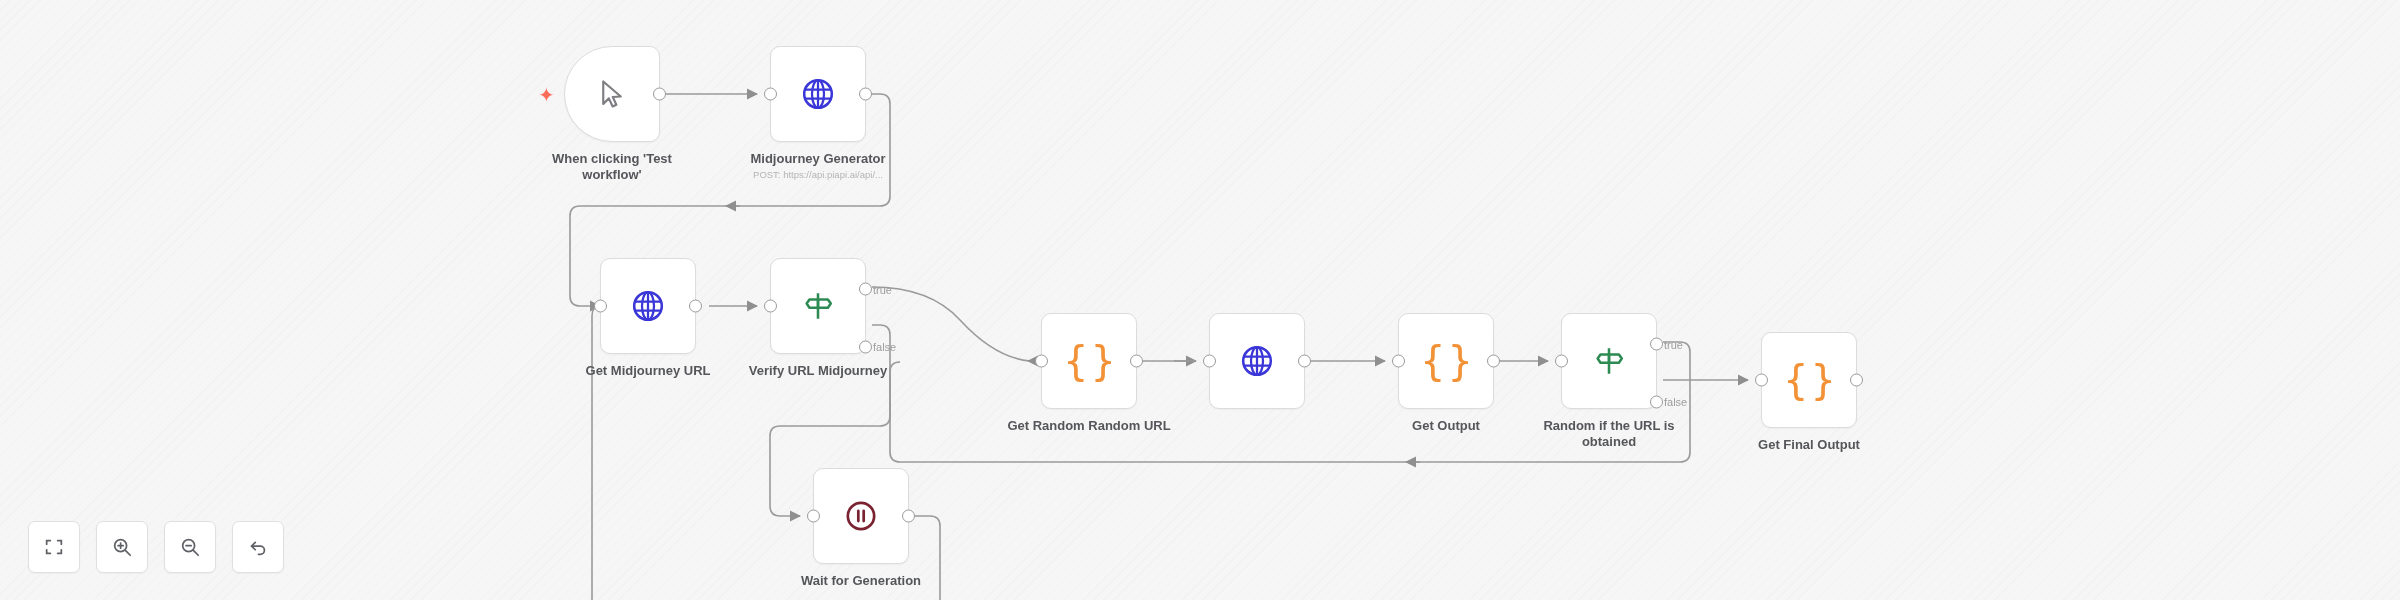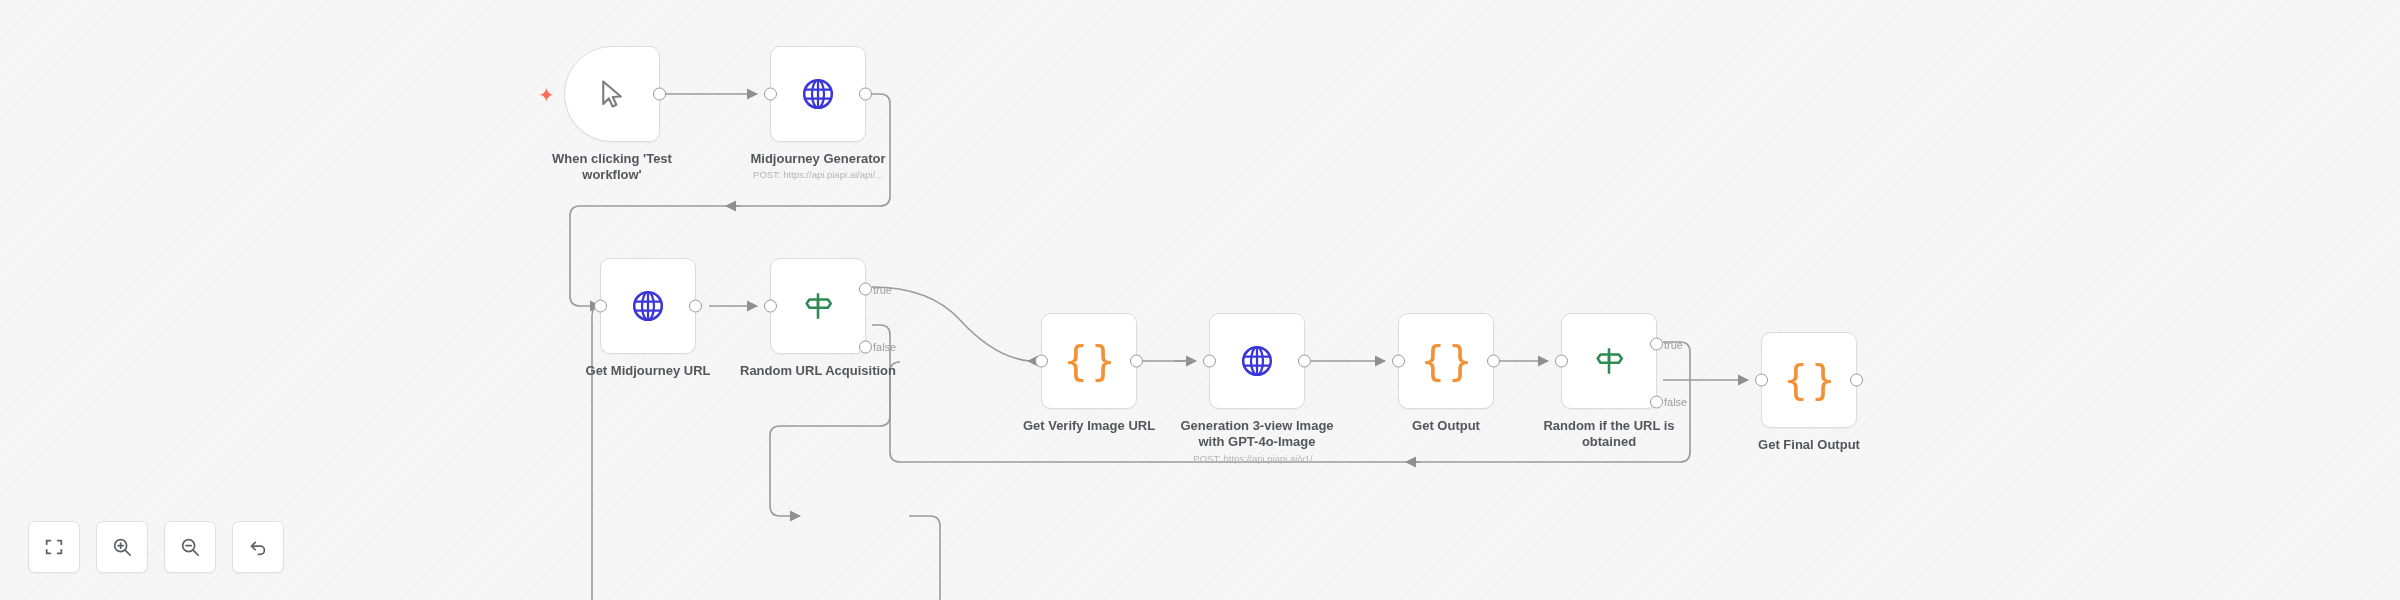--- a/index.html
+++ b/index.html
@@ -260,50 +260,59 @@
       </svg>
     </div>
     <span class="port in"></span>
     <span class="port out t">
       <span class="port-label">true</span>
     </span>
     <span class="port out f">
       <span class="port-label">false</span>
     </span>
     <div class="caption">
-      <div class="title">Random URL Acquisition</div>
-    </div>
-  </div>
-
+      <div class="title">Verify URL Midjourney</div>
+    </div>
+  </div>
+
+  <div class="node" style="left:813px; top:468px;">
+    <div class="node-icon">
+      <svg width="34" height="34" viewBox="0 0 24 24">
+        <circle cx="12" cy="12" r="9.3" fill="none" stroke="#7a2230" stroke-width="1.9"></circle>
+        <path d="M10.1 8.4 V15.6 M13.9 8.4 V15.6" stroke="#7a2230" stroke-width="1.9" stroke-linecap="round"></path>
+      </svg>
+    </div>
+    <span class="port in"></span>
+    <span class="port out"></span>
+    <div class="caption">
+      <div class="title">Wait for Generation</div>
+    </div>
+  </div>
 
   <div class="node" style="left:1041px; top:313px;">
     <div class="node-icon">
       <span class="brace">{ }</span>
     </div>
     <span class="port in"></span>
     <span class="port out"></span>
     <div class="caption">
-      <div class="title">Get Verify Image URL</div>
+      <div class="title">Get Random Random URL</div>
     </div>
   </div>
 
   <div class="node" style="left:1209px; top:313px;">
     <div class="node-icon">
       <svg width="36" height="36" viewBox="0 0 24 24">
         <circle cx="12" cy="12" r="9.2" fill="none" stroke="#3b36d8" stroke-width="1.7"></circle>
         <ellipse cx="12" cy="12" rx="4" ry="9.2" fill="none" stroke="#3b36d8" stroke-width="1.5"></ellipse>
         <path d="M3 9 H21 M3 15 H21 M12 2.8 V21.2" stroke="#3b36d8" stroke-width="1.5" fill="none"></path>
       </svg>
     </div>
     <span class="port in"></span>
     <span class="port out"></span>
-    <div class="caption wrap">
-      <div class="title">Generation 3-view Image with GPT-4o-Image</div>
-      <div class="subtitle">POST: https://api.piapi.ai/v1/...</div>
-    </div>
   </div>
 
   <div class="node" style="left:1398px; top:313px;">
     <div class="node-icon">
       <span class="brace">{ }</span>
     </div>
     <span class="port in"></span>
     <span class="port out"></span>
     <div class="caption">
       <div class="title">Get Output</div>

